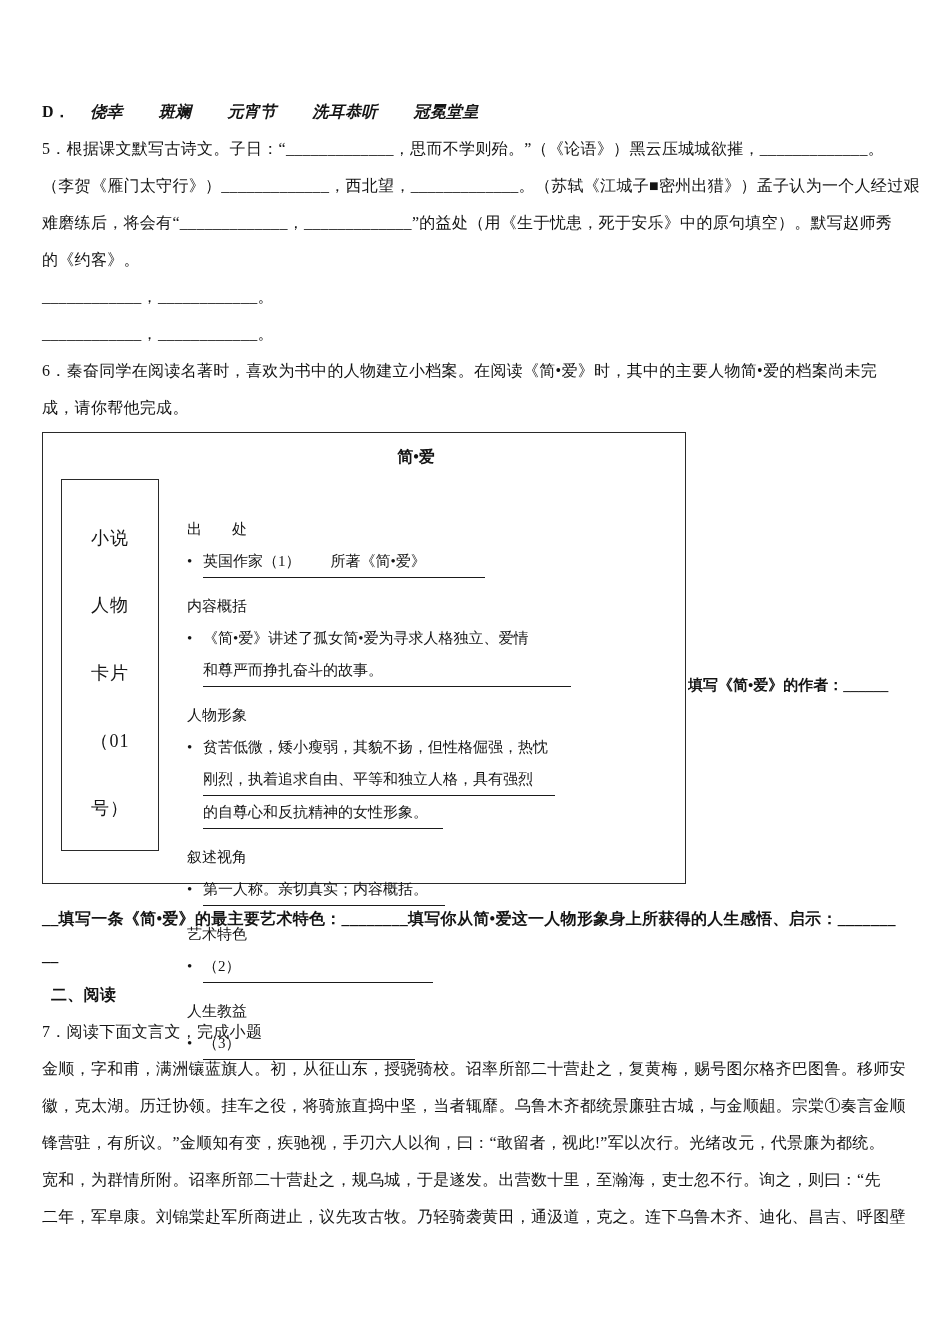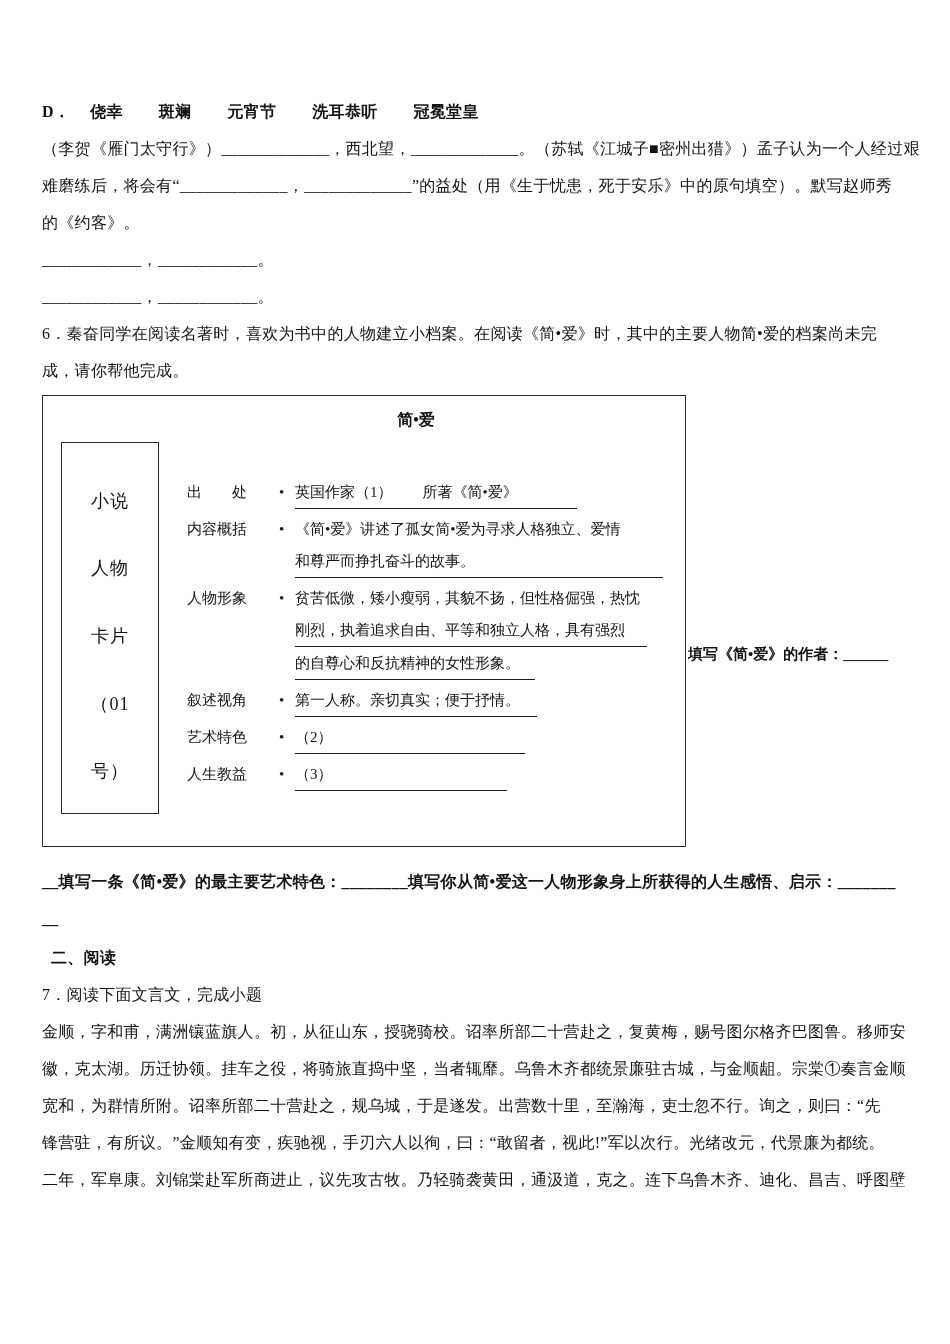--- a/index.html
+++ b/index.html
@@ -5,54 +5,55 @@
   html,body { margin:0; padding:0; }
   body {
     width:950px; height:1344px; background:#ffffff;
     font-family:"Liberation Serif","DejaVu Serif",serif;
     color:#141414;
   }
   .page { position:relative; width:950px; height:1344px; padding:93px 40px 0 42px; overflow:hidden; box-sizing:border-box; }
   .tline { font-size:16px; line-height:37px; white-space:nowrap; letter-spacing:0.3px; }
   .bold { font-weight:bold; }
   .optrow { display:flex; }
-  .opt { margin-left:36px; }
+  .opt { margin-left:36px;font-style:italic; }
   .opt.first { margin-left:20px; }
 
   .card { width:644px; height:452px; border:1.6px solid #2a2a2a; margin-top:6px; padding:10px 14px 12px 18px; box-sizing:border-box; }
   .card-header { font-size:15px; line-height:22px; }
   .card-title { text-align:center; font-size:16px; font-weight:bold; line-height:24px; margin-top:2px; padding-left:100px; }
   .card-body { display:flex; margin-top:10px; }
   .vbox { width:98px; height:372px; border:1.6px solid #2a2a2a; box-sizing:border-box; display:flex; flex-direction:column; align-items:center; justify-content:space-evenly; font-size:18px; letter-spacing:1px; padding:30px 0 14px;gap:28px; }
   .rows { margin-left:28px; padding-top:34px; font-size:15px; flex:1; }
-  .crow { display:flex; margin-bottom:4px; }
+  .crow { display:flex; margin-bottom:12px;flex-direction:column; }
   .crow-label { width:92px; flex-shrink:0; line-height:32px; }
   .crow-content { position:relative; padding-left:16px; flex:1; }
   .bullet { position:absolute; left:0; top:0; line-height:32px; }
   .cline { display:block; line-height:32px; white-space:nowrap; overflow:hidden; }
   .ulw { border-bottom:1.2px solid #1a1a1a; }
 
-  .side-note { position:absolute; left:688px; top:645px; width:224px; font-size:15px; font-weight:bold; white-space:nowrap; overflow:hidden; }
+  .side-note { position:absolute; left:688px; top:676px; width:224px; font-size:15px; font-weight:bold; white-space:nowrap; overflow:hidden; }
   .after { margin-top:16px; }
   .sec { margin-top:2px;margin-left:9px; }
 </style>
 </head>
 <body>
 
 <div class="page">
 
   <div class="tline bold optrow">
     <span>D．</span>
     <span class="opt first">侥幸</span>
     <span class="opt">斑斓</span>
     <span class="opt">元宵节</span>
     <span class="opt">洗耳恭听</span>
     <span class="opt">冠冕堂皇</span>
   </div>
 
+  <div class="tline">5．根据课文默写古诗文。子日：“_____________，思而不学则殆。”（《论语》）黑云压城城欲摧，_____________。</div>
   <div class="tline">（李贺《雁门太守行》）_____________，西北望，_____________。（苏轼《江城子■密州出猎》）孟子认为一个人经过艰</div>
   <div class="tline">难磨练后，将会有“_____________，_____________”的益处（用《生于忧患，死于安乐》中的原句填空）。默写赵师秀</div>
   <div class="tline">的《约客》。</div>
 
   <div class="tline">____________，____________。</div>
   <div class="tline">____________，____________。</div>
 
   <div class="tline">6．秦奋同学在阅读名著时，喜欢为书中的人物建立小档案。在阅读《简•爱》时，其中的主要人物简•爱的档案尚未完</div>
   <div class="tline">成，请你帮他完成。</div>
 
@@ -94,21 +95,21 @@
             <span class="cline">贫苦低微，矮小瘦弱，其貌不扬，但性格倔强，热忱</span>
             <span class="cline ulw" style="width:352px">刚烈，执着追求自由、平等和独立人格，具有强烈</span>
             <span class="cline ulw" style="width:240px">的自尊心和反抗精神的女性形象。</span>
           </div>
         </div>
 
         <div class="crow">
           <div class="crow-label">叙述视角</div>
           <div class="crow-content">
             <span class="bullet">•</span>
-            <span class="cline ulw" style="width:242px">第一人称。亲切真实；便于抒情。</span>
+            <span class="cline ulw" style="width:242px">第一人称。亲切真实；内容概括。</span>
           </div>
         </div>
 
         <div class="crow">
           <div class="crow-label">艺术特色</div>
           <div class="crow-content">
             <span class="bullet">•</span>
             <span class="cline ulw" style="width:230px">（2）</span>
           </div>
         </div>
@@ -128,17 +129,17 @@
   <div class="side-note">填写《简•爱》的作者：______</div>
 
   <div class="tline bold after">__填写一条《简•爱》的最主要艺术特色：________填写你从简•爱这一人物形象身上所获得的人生感悟、启示：_______</div>
   <div class="tline bold">__</div>
 
   <div class="tline bold sec">二、阅读</div>
   <div class="tline">7．阅读下面文言文，完成小题</div>
 
   <div class="tline">金顺，字和甫，满洲镶蓝旗人。初，从征山东，授骁骑校。诏率所部二十营赴之，复黄梅，赐号图尔格齐巴图鲁。移师安</div>
   <div class="tline">徽，克太湖。历迁协领。挂车之役，将骑旅直捣中坚，当者辄靡。乌鲁木齐都统景廉驻古城，与金顺龃。宗棠①奏言金顺</div>
+  <div class="tline">锋营驻，有所议。”金顺知有变，疾驰视，手刃六人以徇，曰：“敢留者，视此!”军以次行。光绪改元，代景廉为都统。</div>
   <div class="tline">宽和，为群情所附。诏率所部二十营赴之，规乌城，于是遂发。出营数十里，至瀚海，吏士忽不行。询之，则曰：“先</div>
-  <div class="tline">锋营驻，有所议。”金顺知有变，疾驰视，手刃六人以徇，曰：“敢留者，视此!”军以次行。光绪改元，代景廉为都统。</div>
   <div class="tline">二年，军阜康。刘锦棠赴军所商进止，议先攻古牧。乃轻骑袭黄田，通汲道，克之。连下乌鲁木齐、迪化、昌吉、呼图壁</div>
 
 </div>
 
 </body></html>

